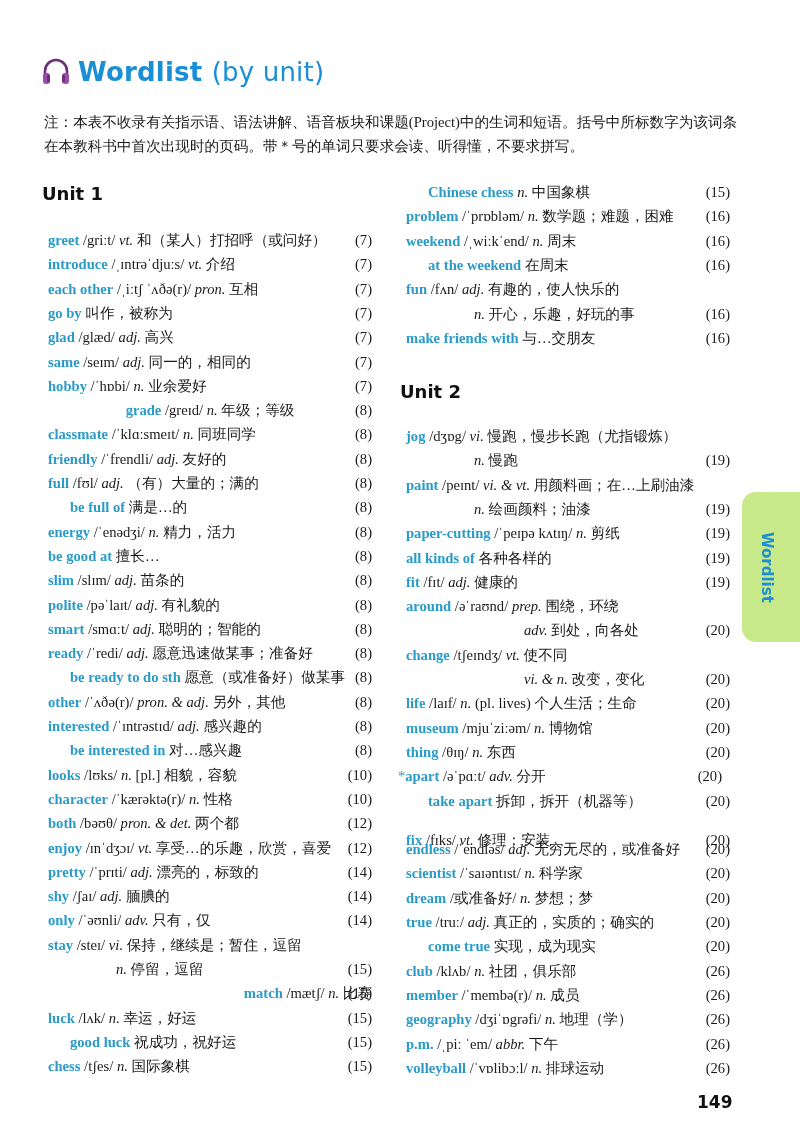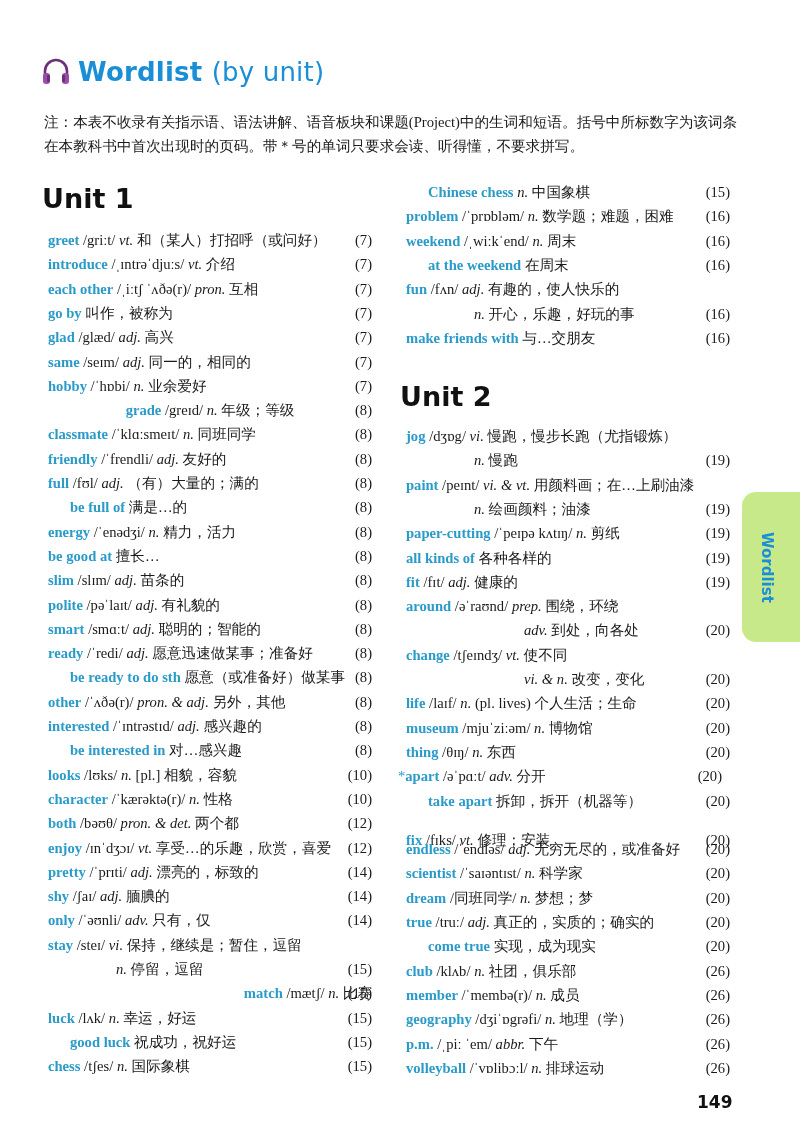--- a/index.html
+++ b/index.html
@@ -18,21 +18,21 @@
     font-weight: bold; font-size: 26px; color: #1a8fd6; letter-spacing: 0.2px;
   }
   .title .text .paren { font-weight: normal; margin-top: 36px; }
   .note {
     position: absolute; left: 44px; top: 110px; width: 700px;
     font-size: 14.6px; line-height: 24px; color: #1a1a1a;
   }
   .unit-head {
     position: absolute;
     font-family: "DejaVu Sans", "Liberation Sans", sans-serif;
-    font-weight: bold; font-size: 27px; color: #111;
+    font-weight: bold; font-size: 18px; color: #111;
   }
   .entry {
     position: absolute; height: 24px; line-height: 24px;
     font-size: 14.6px; white-space: nowrap; width: 324px;
   }
   .entry .hw { color: #2a9bc9; font-weight: bold; }
   .entry .star { color: #2a9bc9; font-weight: normal; }
   .entry .pos { font-style: italic; }
   .entry .page { position: absolute; right: 0; top: 0; }
   .entry.indent { padding-left: 22px; box-sizing: border-box; }
@@ -129,21 +129,21 @@
     <div class="entry" style="left: 406px; top: 642.7px;"><span class="hw">change</span> <span class="phon">/tʃeɪndʒ/</span> <span class="pos">vt.</span> <span class="def">使不同</span></div>
     <div class="entry cont" style="left: 406px; top: 667px;"><span style="display: inline-block; width: 118px;"></span><span class="pos">vi. &amp; n.</span> <span class="def">改变，变化</span><span class="page">(20)</span></div>
     <div class="entry" style="left: 406px; top: 691.3px;"><span class="hw">life</span> <span class="phon">/laɪf/</span> <span class="pos">n.</span> <span class="def">(pl. lives) 个人生活；生命</span><span class="page">(20)</span></div>
     <div class="entry" style="left: 406px; top: 715.6px;"><span class="hw">museum</span> <span class="phon">/mjuˈziːəm/</span> <span class="pos">n.</span> <span class="def">博物馆</span><span class="page">(20)</span></div>
     <div class="entry" style="left: 406px; top: 739.9px;"><span class="hw">thing</span> <span class="phon">/θɪŋ/</span> <span class="pos">n.</span> <span class="def">东西</span><span class="page">(20)</span></div>
     <div class="entry" style="left: 398px; top: 764.2px;"><span class="star">*</span><span class="hw">apart</span> <span class="phon">/əˈpɑːt/</span> <span class="pos">adv.</span> <span class="def">分开</span><span class="page">(20)</span></div>
     <div class="entry indent" style="left: 406px; top: 788.5px;"><span class="hw">take apart</span> <span class="def">拆卸，拆开（机器等）</span><span class="page">(20)</span></div>
     <div class="entry" style="left: 406px; top: 828px;"><span class="hw">fix</span> <span class="phon">/fɪks/</span> <span class="pos">vt.</span> <span class="def">修理；安装</span><span class="page">(20)</span></div>
     <div class="entry" style="left: 406px; top: 837.1px;"><span class="hw">endless</span> <span class="phon">/ˈendləs/</span> <span class="pos">adj.</span> <span class="def">无穷无尽的，或准备好</span><span class="page">(20)</span></div>
     <div class="entry" style="left: 406px; top: 861.4px;"><span class="hw">scientist</span> <span class="phon">/ˈsaɪəntɪst/</span> <span class="pos">n.</span> <span class="def">科学家</span><span class="page">(20)</span></div>
-    <div class="entry" style="left: 406px; top: 885.7px;"><span class="hw">dream</span> <span class="phon">/同班同学/</span> <span class="pos">n.</span> <span class="def">梦想；梦</span><span class="page">(20)</span></div>
+    <div class="entry" style="left: 406px; top: 885.7px;"><span class="hw">dream</span> <span class="phon">/或准备好/</span> <span class="pos">n.</span> <span class="def">梦想；梦</span><span class="page">(20)</span></div>
     <div class="entry" style="left: 406px; top: 910px;"><span class="hw">true</span> <span class="phon">/truː/</span> <span class="pos">adj.</span> <span class="def">真正的，实质的；确实的</span><span class="page">(20)</span></div>
     <div class="entry indent" style="left: 406px; top: 934.3px;"><span class="hw">come true</span> <span class="def">实现，成为现实</span><span class="page">(20)</span></div>
     <div class="entry" style="left: 406px; top: 958.6px;"><span class="hw">club</span> <span class="phon">/klʌb/</span> <span class="pos">n.</span> <span class="def">社团，俱乐部</span><span class="page">(26)</span></div>
     <div class="entry" style="left: 406px; top: 982.9px;"><span class="hw">member</span> <span class="phon">/ˈmembə(r)/</span> <span class="pos">n.</span> <span class="def">成员</span><span class="page">(26)</span></div>
     <div class="entry" style="left: 406px; top: 1007.2px;"><span class="hw">geography</span> <span class="phon">/dʒiˈɒgrəfi/</span> <span class="pos">n.</span> <span class="def">地理（学）</span><span class="page">(26)</span></div>
     <div class="entry" style="left: 406px; top: 1031.5px;"><span class="hw">p.m.</span> <span class="phon">/ˌpiː ˈem/</span> <span class="pos">abbr.</span> <span class="def">下午</span><span class="page">(26)</span></div>
     <div class="entry" style="left: 406px; top: 1055.8px;"><span class="hw">volleyball</span> <span class="phon">/ˈvɒlibɔːl/</span> <span class="pos">n.</span> <span class="def">排球运动</span><span class="page">(26)</span></div>
   </div>
 
 <div class="side-tab">

